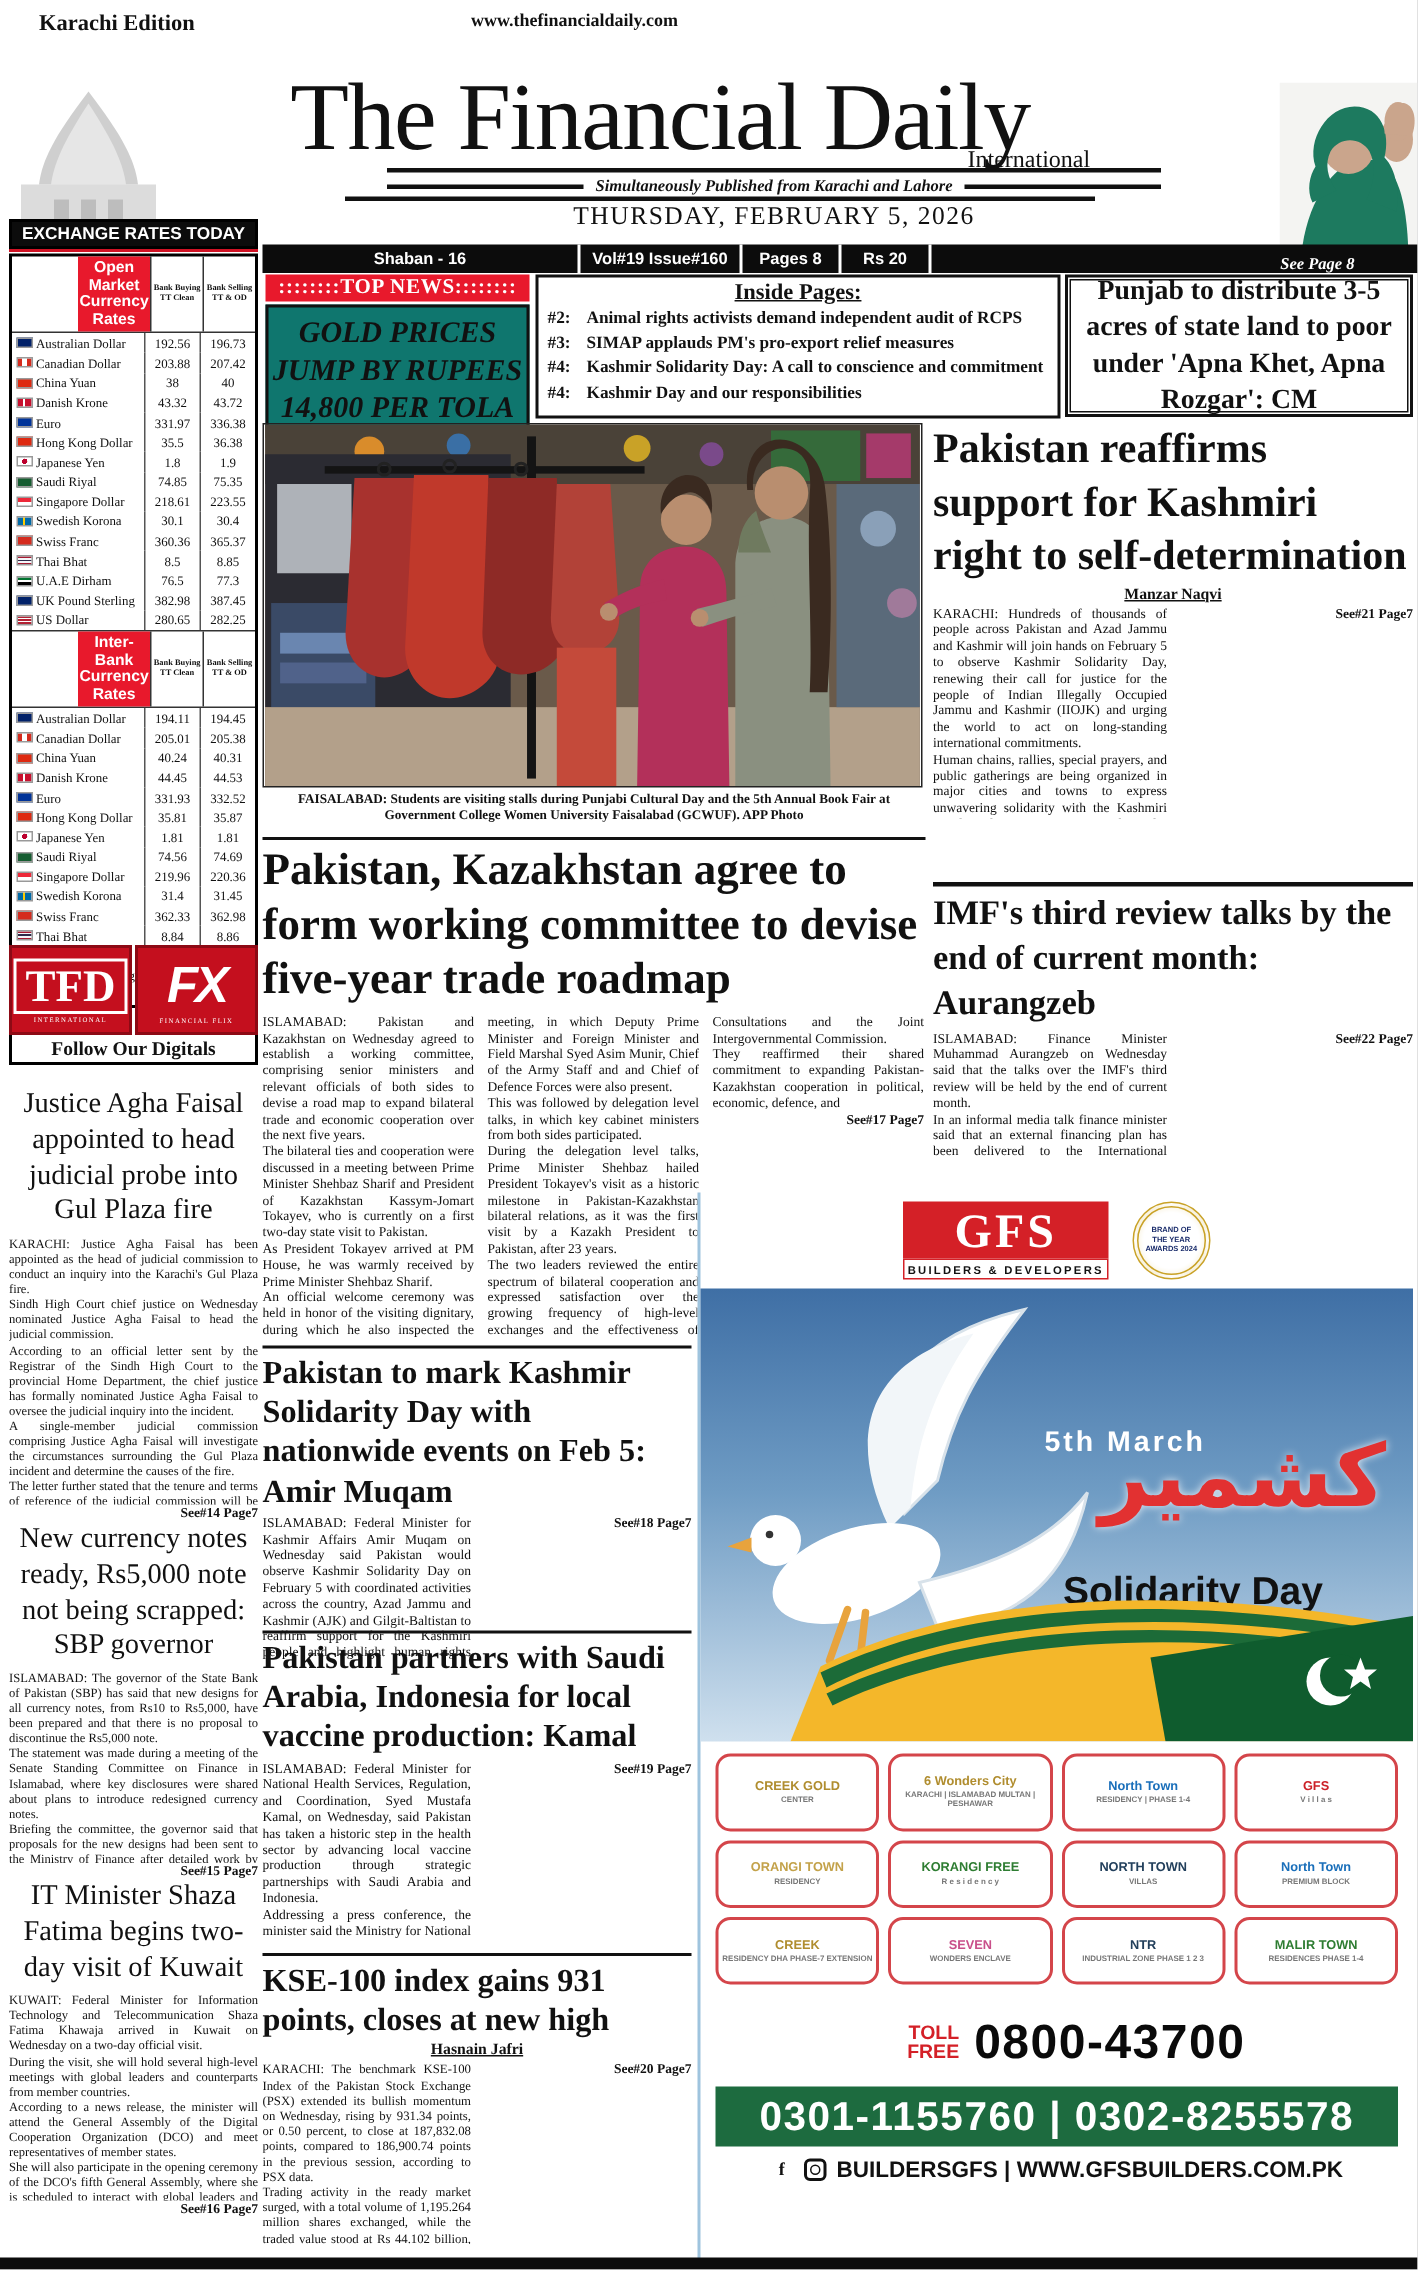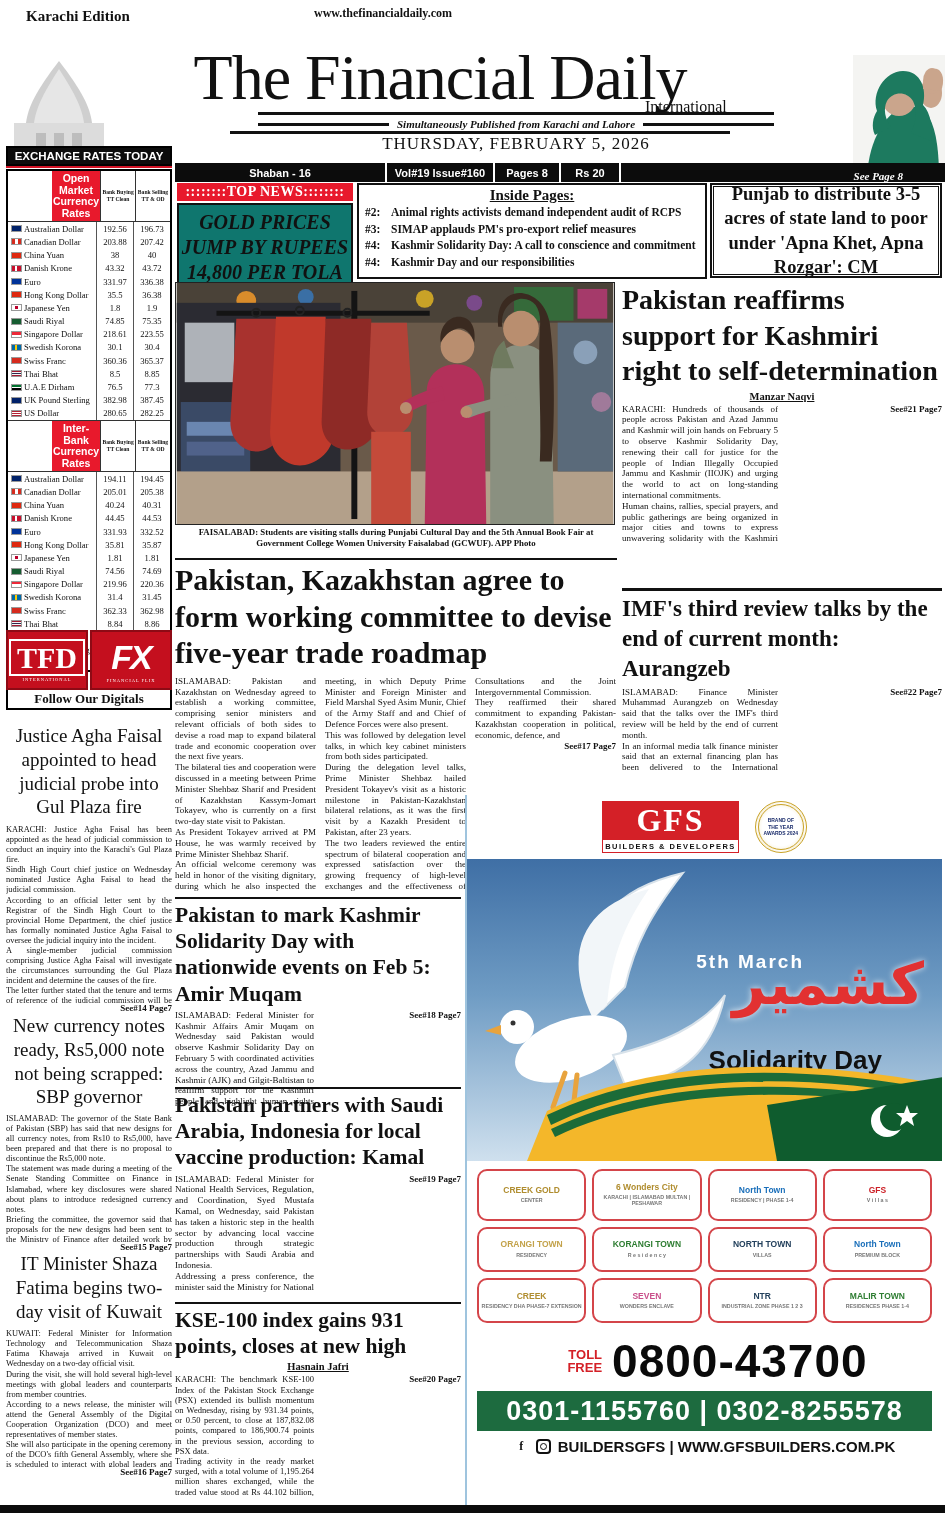--- a/index.html
+++ b/index.html
@@ -98,21 +98,21 @@
   .ad-sky { position:relative; height:302px; background:linear-gradient(180deg,#3f6fa5 0%,#6f9cc4 45%,#cfe0ee 100%); overflow:hidden; }
   .sky-date { position:absolute; top:92px; right:138px; color:#fff; font-weight:bold; font-size:19px; letter-spacing:2px; }
   .sky-urdu { position:absolute; top:96px; right:18px; color:#e23131; font-size:58px; font-weight:bold; font-family:"DejaVu Sans",sans-serif; direction:rtl; text-shadow:0 0 6px rgba(255,255,255,.8); line-height:1; }
   .sky-solidarity { position:absolute; top:186px; right:60px; color:#111; font-weight:bold; font-size:26px; }
   .ad-grid { display:grid; grid-template-columns:repeat(4,1fr); gap:6px; padding:8px 10px; height:170px; }
   .proj { border:2px solid #d4454a; border-radius:10px; display:flex; flex-direction:column; align-items:center; justify-content:center; text-align:center; padding:2px; background:#fff; }
   .proj .pt { font-weight:bold; font-size:8.5px; line-height:1.1; }
   .proj .ps { font-weight:bold; font-size:5.3px; color:#777; margin-top:2px; line-height:1.2; }
   .ad-toll { height:60px; display:flex; align-items:center; justify-content:center; gap:10px; }
   .toll-label { color:#d42027; font-weight:bold; font-size:13px; line-height:1; text-align:right;margin-left:26px; }
-  .toll-number { font-weight:bold; font-size:46px; letter-spacing:1px; color:#0a0a0a; line-height:1; }
+  .toll-number { font-weight:bold; font-size:32px; letter-spacing:1px; color:#0a0a0a; line-height:1; }
   .ad-green { height:40px; margin:0 10px; background:#1d6b3f; color:#fff; font-weight:bold; font-size:27px; display:flex; align-items:center; justify-content:center; letter-spacing:1px; }
   .ad-social { height:30px; display:flex; align-items:center; justify-content:center; gap:7px; font-weight:bold; font-size:15px; color:#111; }
   .soc-ic { width:15px; height:15px; display:inline-flex; align-items:center; justify-content:center; font-size:12px; font-weight:bold; }
   .soc-fb { color:#111; font-family:"Liberation Serif",serif; }
   .soc-ig { border:2px solid #111; border-radius:4px; position:relative; }
   .soc-ig::after { content:""; width:5px; height:5px; border:1.5px solid #111; border-radius:50%; }
   .bottom-bar { position:absolute; left:0; top:1505px; width:945px; height:8px; background:#0c0c0c; }
 </style>
 </head>
 <body>
@@ -609,21 +609,21 @@
       </div>
         <div class="proj">
         <span class="pt" style="color: rgb(204, 32, 39);">GFS</span>
         <span class="ps">V i l l a s</span>
       </div>
         <div class="proj">
         <span class="pt" style="color: rgb(195, 162, 74);">ORANGI TOWN</span>
         <span class="ps">RESIDENCY</span>
       </div>
         <div class="proj">
-        <span class="pt" style="color: rgb(46, 125, 50);">KORANGI TOWN</span>
+        <span class="pt" style="color: rgb(46, 125, 50);">KORANGI FREE</span>
         <span class="ps">R e s i d e n c y</span>
       </div>
         <div class="proj">
         <span class="pt" style="color: rgb(35, 64, 92);">NORTH TOWN</span>
         <span class="ps">VILLAS</span>
       </div>
         <div class="proj">
         <span class="pt" style="color: rgb(26, 111, 186);">North Town</span>
         <span class="ps">PREMIUM BLOCK</span>
       </div>

